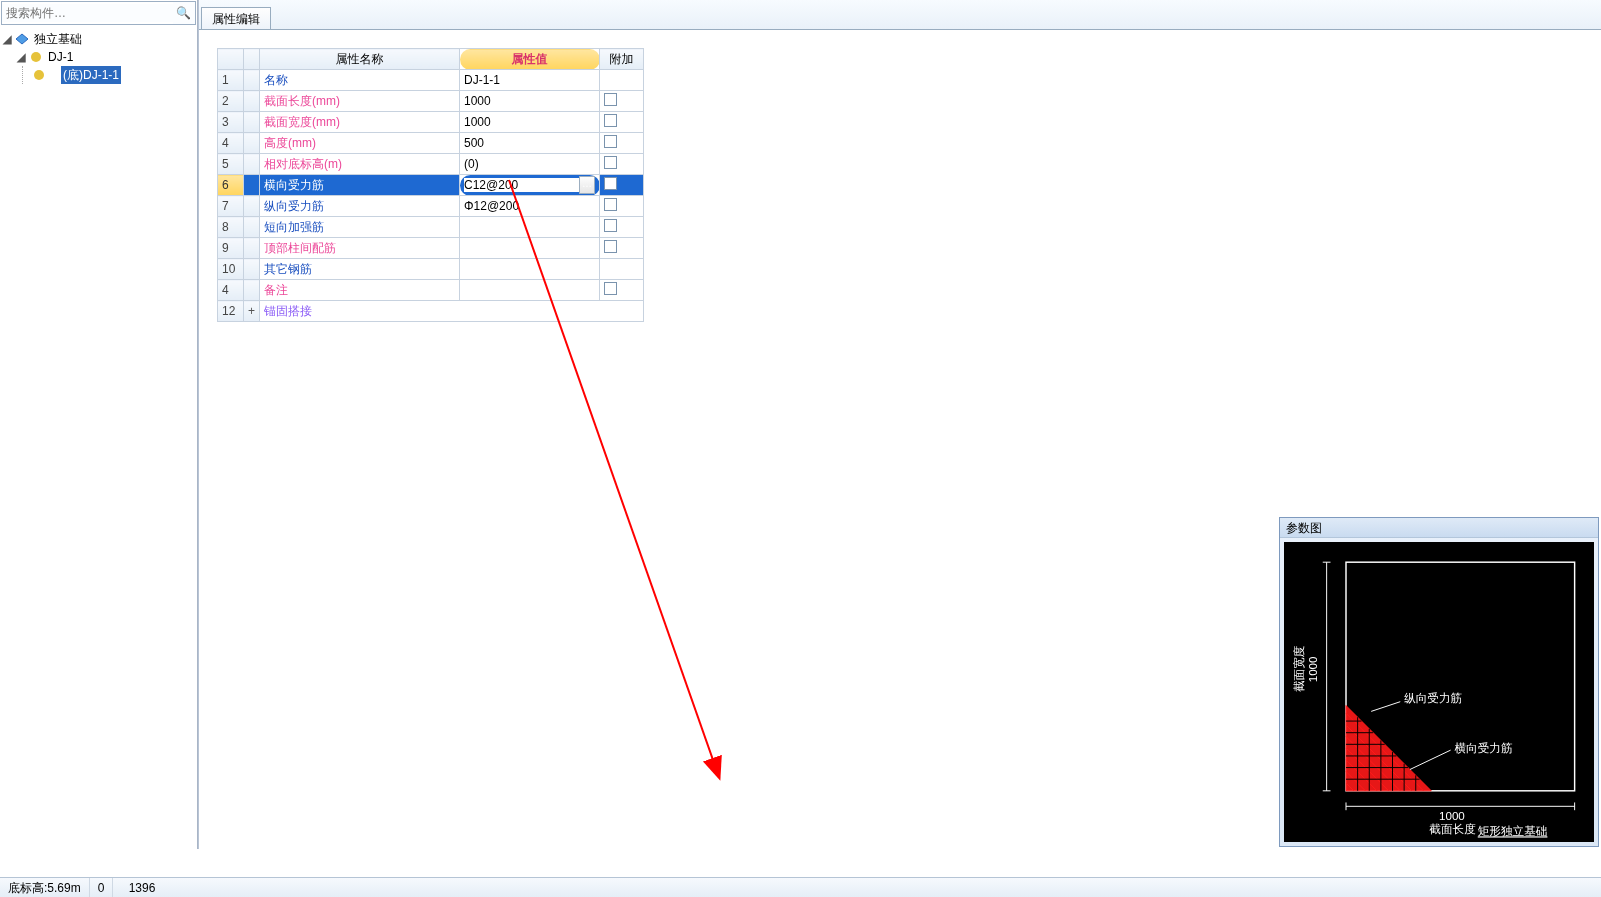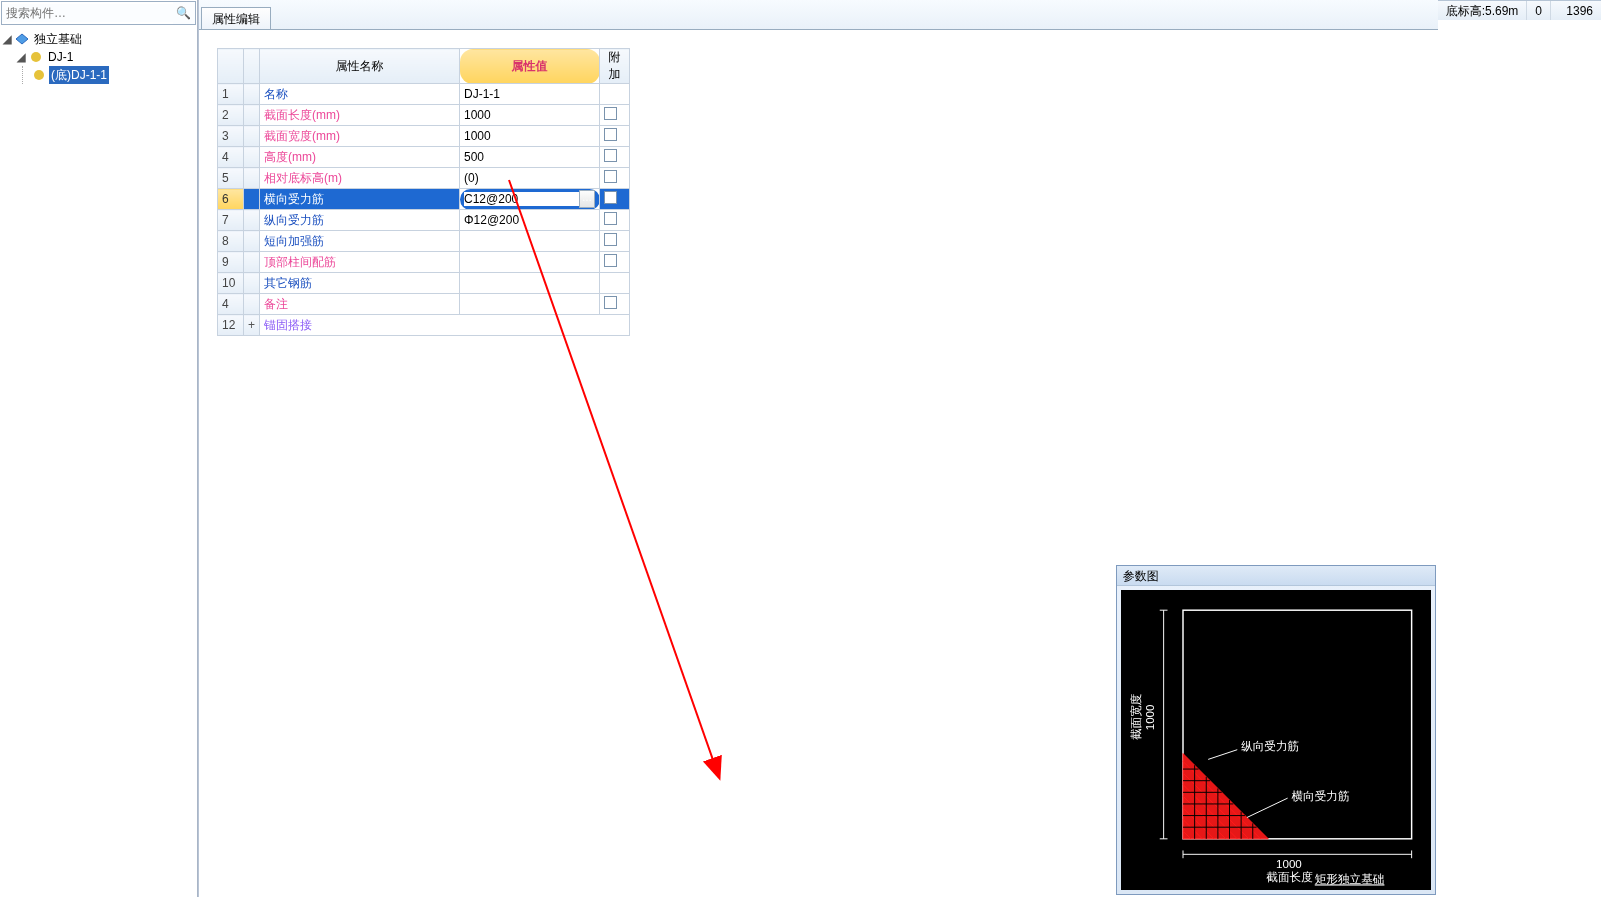--- a/index.html
+++ b/index.html
@@ -1,56 +1,56 @@
 <!DOCTYPE html>
 <html><head>
 <meta charset="utf-8">
 <style>
 * { box-sizing: border-box; margin: 0; padding: 0; font-family: "Microsoft YaHei", SimSun, Arial, sans-serif; font-size: 12px; }
 html, body { width: 100%; height: 100%; overflow: hidden; background: #fff; }
 
-.root { display: flex; flex-direction: row; height: 100vh; }
+.root { display: flex; flex-direction: column; height: 100vh; gap: 28px; }
 
 .main-row { display: flex; flex: 1; min-height: 0; }
 
 
 .sidebar { width: 198px; border-right: 1px solid #a9b5c6; display: flex; flex-direction: column; background: #fff; }
 .search-row { display: flex; align-items: center; border: 1px solid #9cafc4; padding: 0; height: 24px; margin: 1px; }
 .search-input { flex: 1; border: none; outline: none; padding: 2px 4px; color: #999; background: #fbfdff; }
 .search-btn { width: 22px; height: 22px; display: flex; align-items: center; justify-content: center; border: none; background: #fbfdff; cursor: pointer; color: #3a7fbf; font-size: 14px; }
 
 .tree { flex: 1; overflow: auto; padding: 4px 2px; user-select: none; }
 .tree-node { white-space: nowrap; line-height: 18px; display: flex; align-items: center; }
 .tree-toggle { width: 10px; text-align: center; color: #555; cursor: pointer; }
 .tree-icon { width: 16px; height: 16px; display: inline-flex; align-items: center; justify-content: center; margin: 0 2px; }
 .tree-label { padding: 0 2px; cursor: default; }
 .tree-children { margin-left: 14px; }
 .tree-branch-dots { border-left: 1px dotted #aaa; margin-left: 6px; padding-left: 6px; }
 
-.sel-node { background: #2b6abf; color: #fff; padding: 0 2px; }
+.sel-node { background: #2b6abf; color: #fff; padding: 0 2px; margin-left: 12px; }
 .gear-yellow svg circle { fill: #e6c23a; }
 .gear-yellow svg path { fill: #e6c23a; }
 
 
 .rightpane { flex: 1; display: flex; flex-direction: column; position: relative; border-left: 1px solid #b8c4d5; background: #fff; }
 .tabbar { height: 30px; display: flex; align-items: flex-end; border-bottom: 1px solid #98acbf; padding-left: 2px; background: linear-gradient(#f7fbff,#e9f1f9); }
 .tab { height: 22px; line-height: 22px; padding: 0 10px; border: 1px solid #98acbf; border-bottom: none; background: linear-gradient(#fefefe,#eef3fa); margin-right: 2px; cursor: pointer; }
 
 .content { padding: 18px; position: relative; flex: 1; }
 
 
 .ptable { border-collapse: collapse; }
 .ptable th, .ptable td { border: 1px solid #c7d2df; height: 21px; padding: 0 4px; text-align: left; vertical-align: middle; }
 .ptable th { background: linear-gradient(#f6f9fd,#e5eef7); text-align: center; font-weight: normal; }
 .ptable th.valcol { color: #d9336b; background: linear-gradient(#ffe6a0,#ffd55e); font-weight: bold; }
 .row-index { width: 26px; text-align: center; background: linear-gradient(#f6f9fd,#e5eef7); color: #444; }
 .plus-cell { width: 14px; text-align: center; background: linear-gradient(#f6f9fd,#e5eef7); color: #555; }
 .name-cell { width: 200px; }
 .val-cell { width: 140px; border-radius: 13px; }
-.add-cell { width: 30px; text-align: center; margin-top: 29px; }
+.add-cell { width: 44px; text-align: center; margin-top: 29px; }
 .link-text { color: #1a4fbf; cursor: pointer; }
 .black-text { color: #ec4899; }
 .rowsel td { background: #1e69d2 !important; color: #fff !important; }
 .rowsel .link-text { color: #fff !important; }
 .rowsel .row-index { background: linear-gradient(#ffe6a0,#ffd55e) !important; color:#333 !important; }
 
 .val-input { width: 100%; border: none; outline: none; background: #fff; padding: 0; }
 .val-input-wrap { display: flex; align-items: center; }
 .ellipsis-btn { width: 18px; height: 18px; border: 1px solid #9caec0; background: linear-gradient(#fdfdfd,#e6e6e6); font-size: 10px; line-height: 14px; text-align: center; cursor: pointer; margin-left: auto; }
 

